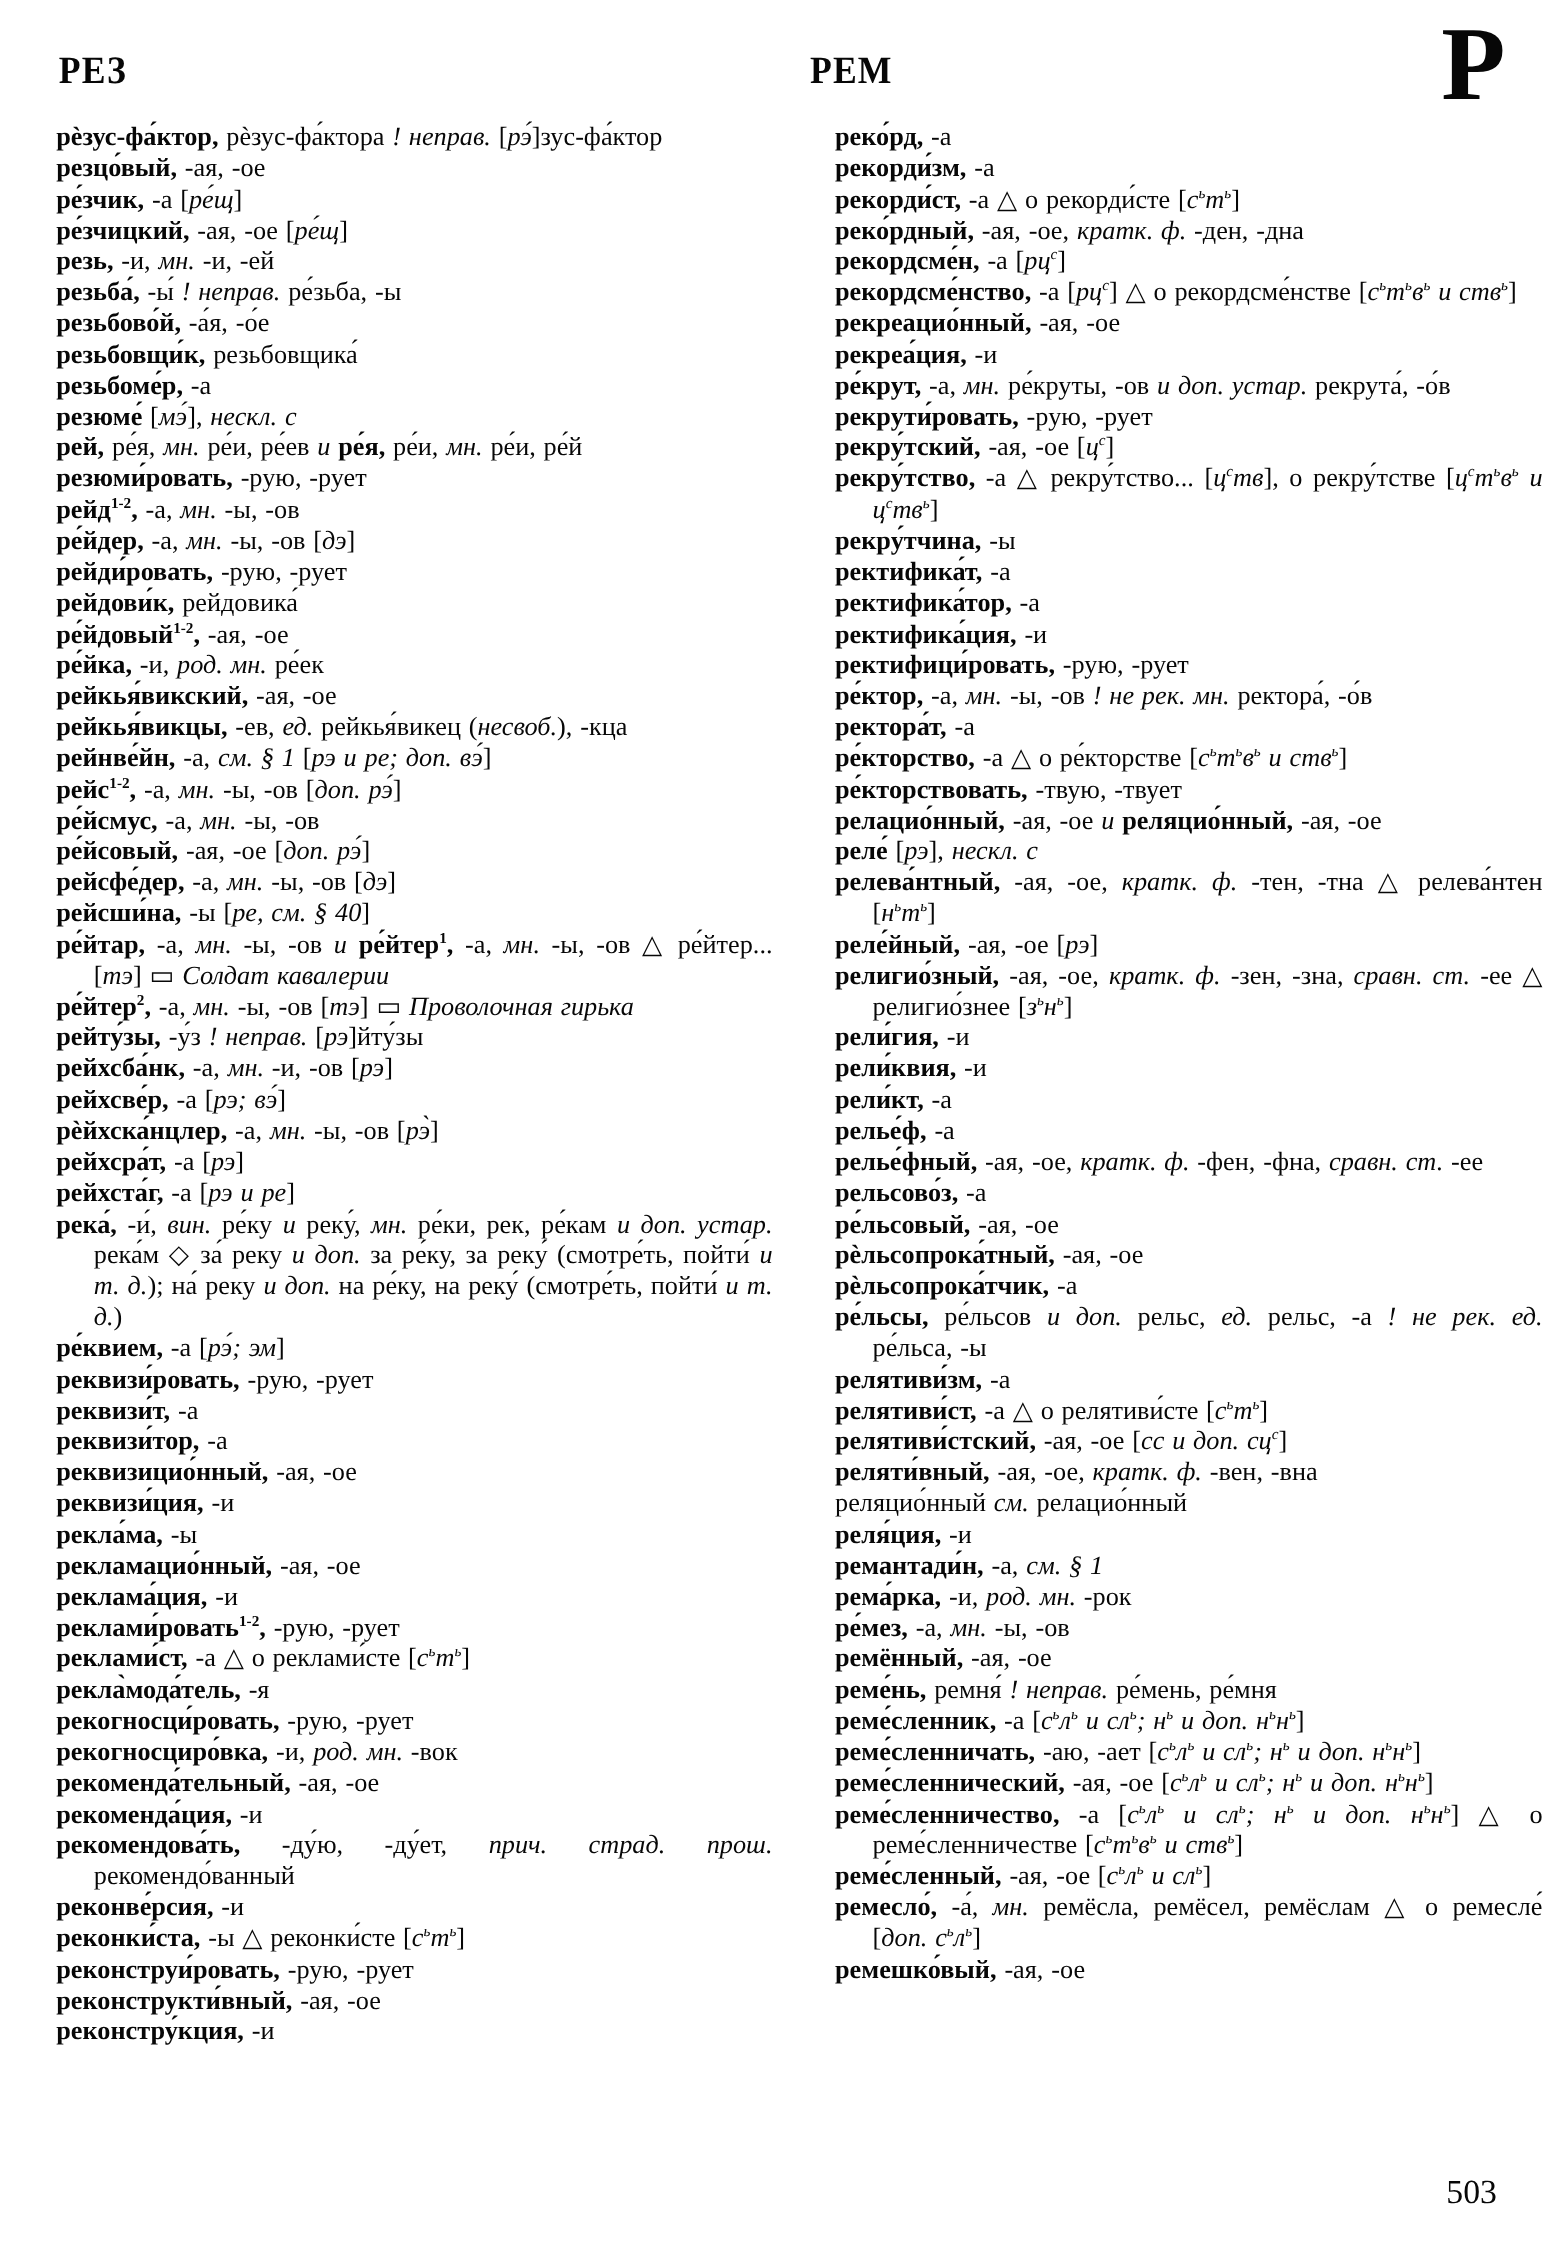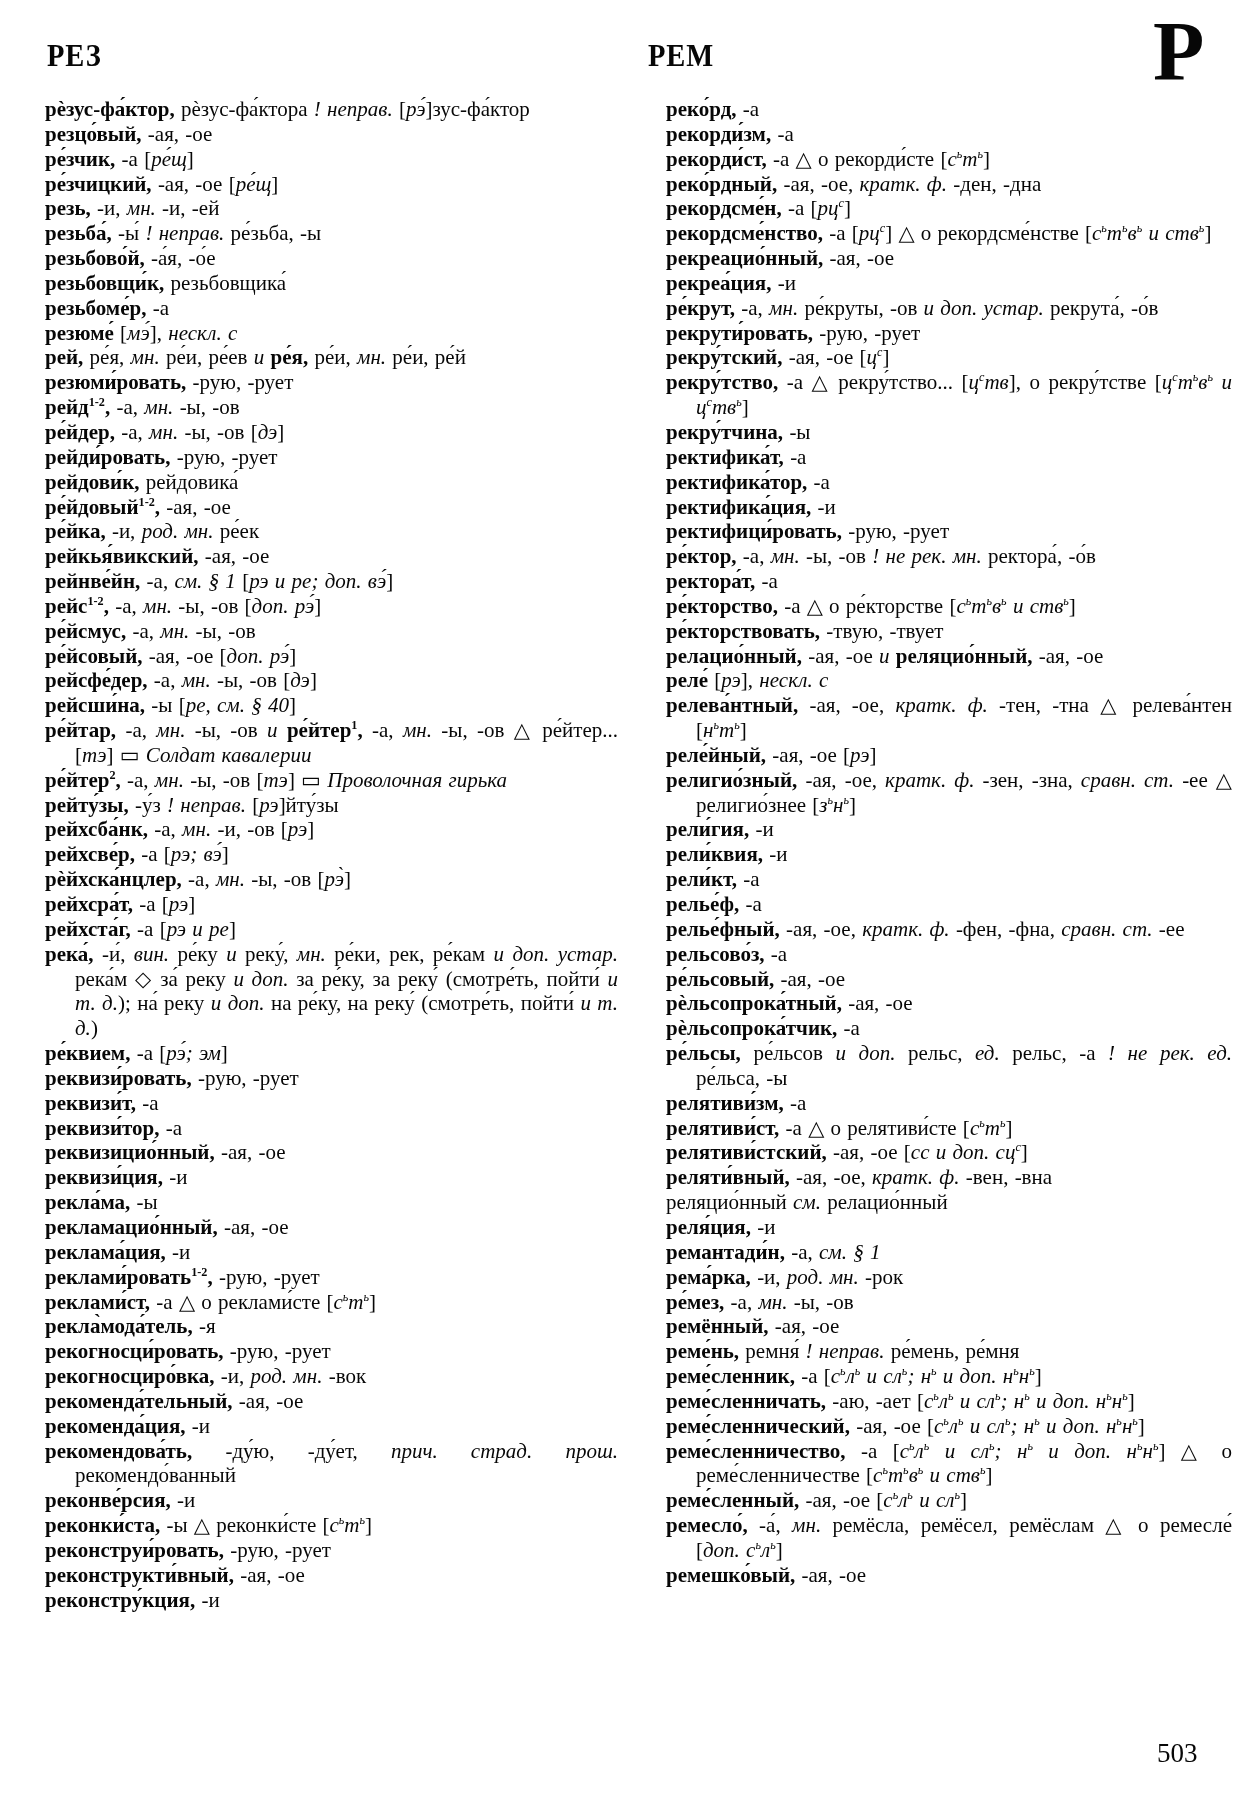--- a/index.html
+++ b/index.html
@@ -11,23 +11,23 @@
   .guide-word{
     position:absolute;top:40px;font-weight:bold;font-size:31px;line-height:31px;
     letter-spacing:1px;transform:scaleX(.92);transform-origin:left top;
   }
   #gw-left{left:47px;}
   #gw-right{left:648px;}
   .section-letter{
     position:absolute;top:10px;left:1153px;font-weight:bold;
     font-size:84px;line-height:84px;
   }
-  .columns{position:absolute;top:97px;left:45px;display:flex;gap:48px;}
+  .columns{position:absolute;top:97px;left:45px;display:flex;gap:24px;}
   .col{width:573px;}
-  .col.right{width:566px;}
+  .col.right{width:566px;margin-left:26px;}
   ul.entries{list-style:none;margin:0;padding:0;}
   .entry{
     font-size:21px;line-height:24.85px;text-align:justify;
     padding-left:30px;text-indent:-30px;word-spacing:1px;
   }
   .entry b{font-weight:bold;}
   .entry i{font-style:italic;}
   .entry sup{font-size:.58em;line-height:0;vertical-align:super;}
   .page-number{position:absolute;top:1738px;left:1157px;font-weight:normal;font-size:27px;}
 </style>
@@ -57,20 +57,21 @@
           <li class="entry"><b>резюме́</b> [<i>мэ́</i>], <i>нескл. с</i></li>
           <li class="entry"><b>рей,</b> ре́я, <i>мн.</i> ре́и, ре́ев <i>и</i> <b>ре́я,</b> ре́и, <i>мн.</i> ре́и, ре́й</li>
           <li class="entry"><b>резюми́ровать,</b> -рую, -рует</li>
           <li class="entry"><b>рейд<sup>1-2</sup>,</b> -а, <i>мн.</i> -ы, -ов</li>
           <li class="entry"><b>ре́йдер,</b> -а, <i>мн.</i> -ы, -ов [<i>дэ</i>]</li>
           <li class="entry"><b>рейди́ровать,</b> -рую, -рует</li>
           <li class="entry"><b>рейдови́к,</b> рейдовика́</li>
           <li class="entry"><b>ре́йдовый<sup>1-2</sup>,</b> -ая, -ое</li>
           <li class="entry"><b>ре́йка,</b> -и, <i>род. мн.</i> ре́ек</li>
           <li class="entry"><b>рейкья́викский,</b> -ая, -ое</li>
+          <li class="entry"><b>рейкья́викцы,</b> -ев, <i>ед.</i> рейкья́викец (<i>несвоб.</i>), -кца</li>
           <li class="entry"><b>рейнве́йн,</b> -а, <i>см. § 1</i> [<i>рэ и ре; доп. вэ́</i>]</li>
           <li class="entry"><b>рейс<sup>1-2</sup>,</b> -а, <i>мн.</i> -ы, -ов [<i>доп. рэ́</i>]</li>
           <li class="entry"><b>ре́йсмус,</b> -а, <i>мн.</i> -ы, -ов</li>
           <li class="entry"><b>ре́йсовый,</b> -ая, -ое [<i>доп. рэ́</i>]</li>
           <li class="entry"><b>рейсфе́дер,</b> -а, <i>мн.</i> -ы, -ов [<i>дэ</i>]</li>
           <li class="entry"><b>рейсши́на,</b> -ы [<i>ре, см. § 40</i>]</li>
           <li class="entry"><b>ре́йтар,</b> -а, <i>мн.</i> -ы, -ов <i>и</i> <b>ре́йтер<sup>1</sup>,</b> -а, <i>мн.</i> -ы, -ов △ ре́йтер... [<i>тэ</i>] ▭ <i>Солдат кавалерии</i></li>
           <li class="entry"><b>ре́йтер<sup>2</sup>,</b> -а, <i>мн.</i> -ы, -ов [<i>тэ</i>] ▭ <i>Проволочная гирька</i></li>
           <li class="entry"><b>рейту́зы,</b> -у́з <i>! неправ.</i> [<i>рэ</i>]йту́зы</li>
           <li class="entry"><b>рейхсба́нк,</b> -а, <i>мн.</i> -и, -ов [<i>рэ</i>]</li>

